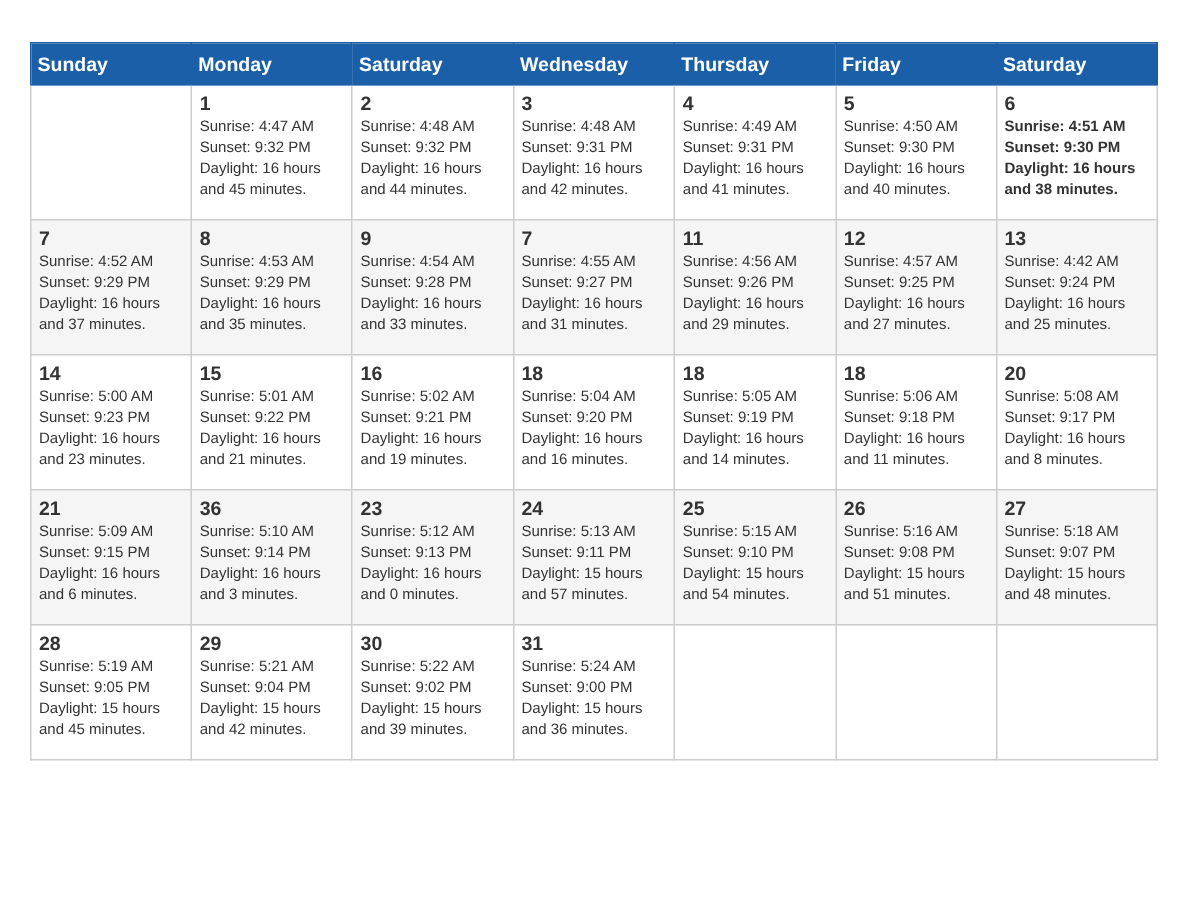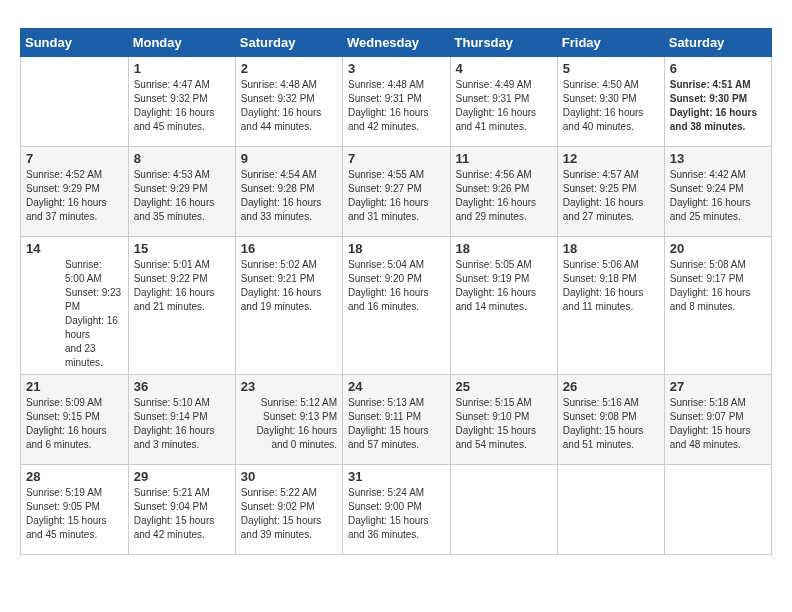--- a/index.html
+++ b/index.html
@@ -201,21 +201,21 @@
           <div class="day-number">13</div>
           <div class="day-info" style="white-space: pre-line;">Sunrise: 4:42 AM
 Sunset: 9:24 PM
 Daylight: 16 hours
 and 25 minutes.</div>
         </td>
       </tr>
       <tr>
         <td>
           <div class="day-number">14</div>
-          <div class="day-info" style="white-space: pre-line; margin-left: 39px;">Sunrise: 5:00 AM
+          <div class="day-info" style="white-space: pre-line;">Sunrise: 5:00 AM
 Sunset: 9:23 PM
 Daylight: 16 hours
 and 23 minutes.</div>
         </td>
         <td>
           <div class="day-number">15</div>
           <div class="day-info" style="white-space: pre-line;">Sunrise: 5:01 AM
 Sunset: 9:22 PM
 Daylight: 16 hours
 and 21 minutes.</div>
@@ -266,21 +266,21 @@
         </td>
         <td>
           <div class="day-number">36</div>
           <div class="day-info" style="white-space: pre-line;">Sunrise: 5:10 AM
 Sunset: 9:14 PM
 Daylight: 16 hours
 and 3 minutes.</div>
         </td>
         <td>
           <div class="day-number">23</div>
-          <div class="day-info" style="white-space: pre-line; text-align: right;">Sunrise: 5:12 AM
+          <div class="day-info" style="white-space: pre-line;">Sunrise: 5:12 AM
 Sunset: 9:13 PM
 Daylight: 16 hours
 and 0 minutes.</div>
         </td>
         <td>
           <div class="day-number">24</div>
           <div class="day-info" style="white-space: pre-line;">Sunrise: 5:13 AM
 Sunset: 9:11 PM
 Daylight: 15 hours
 and 57 minutes.</div>

